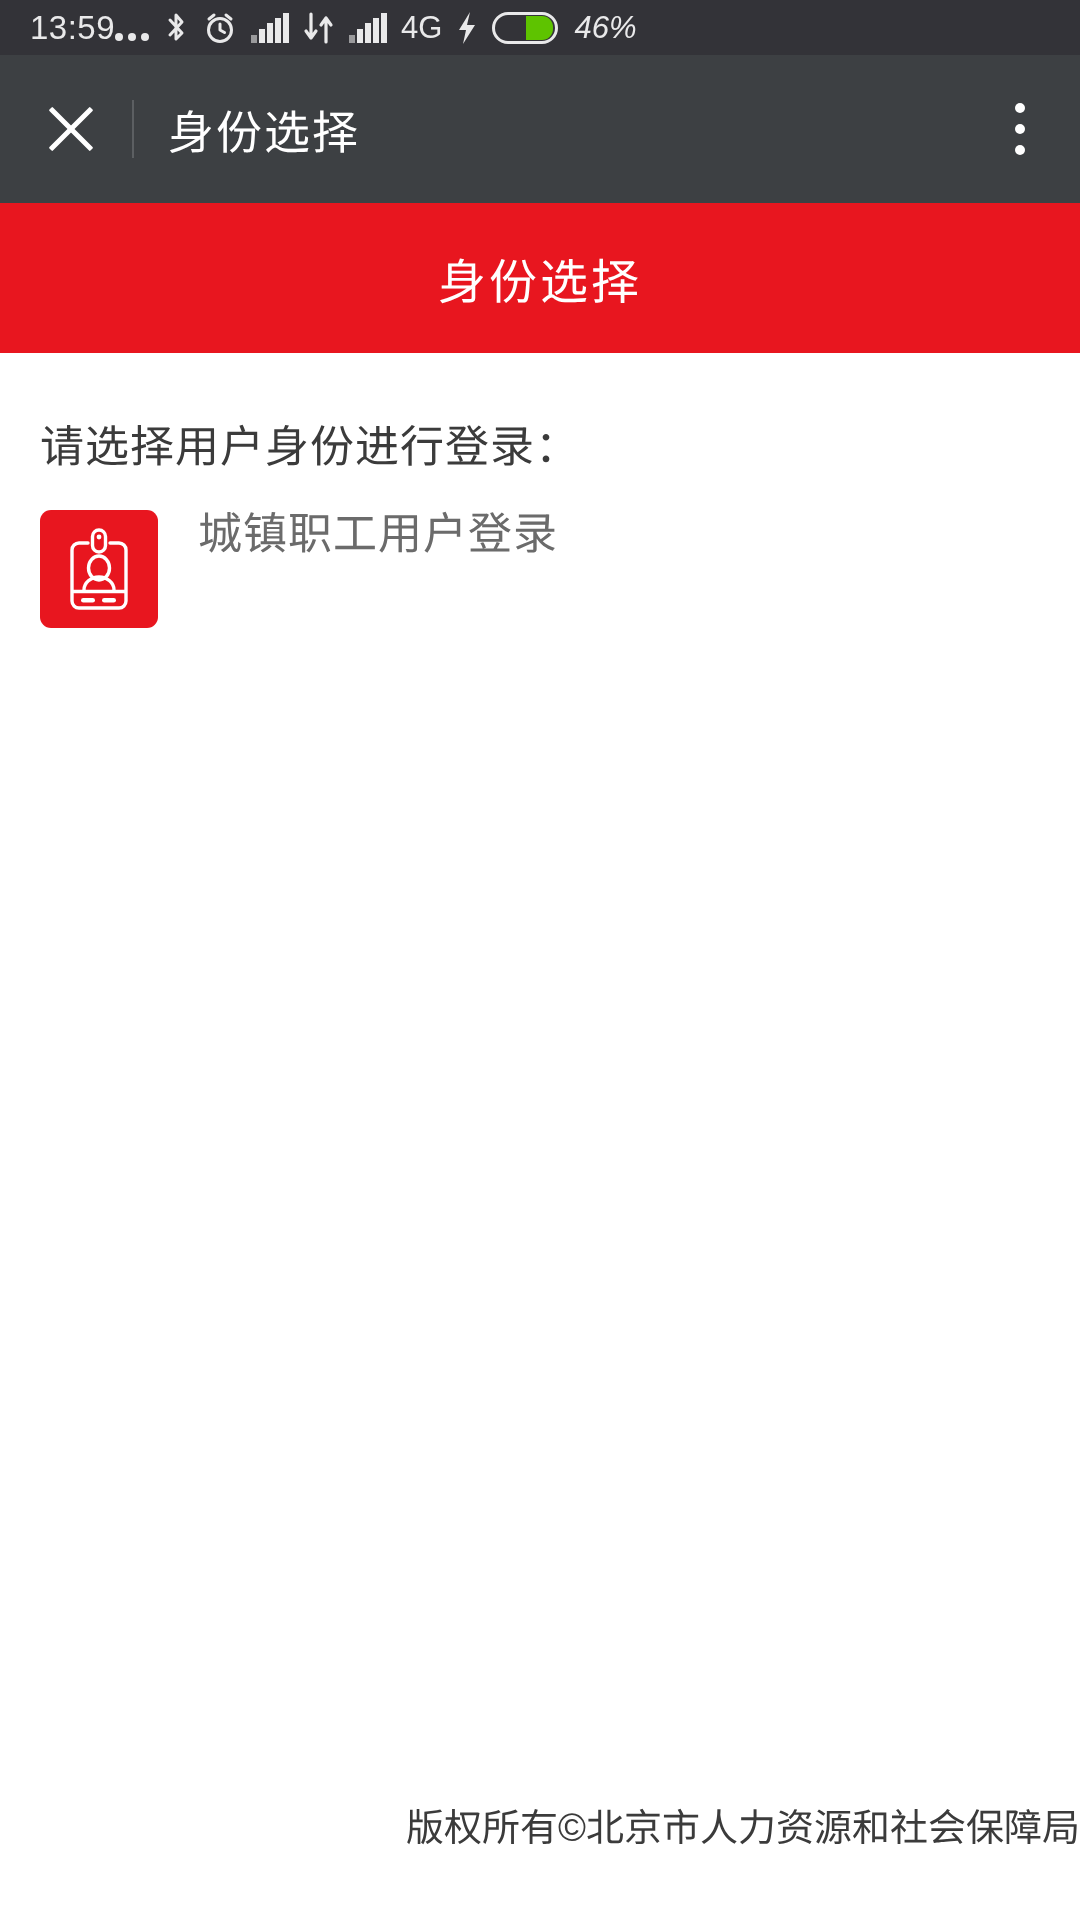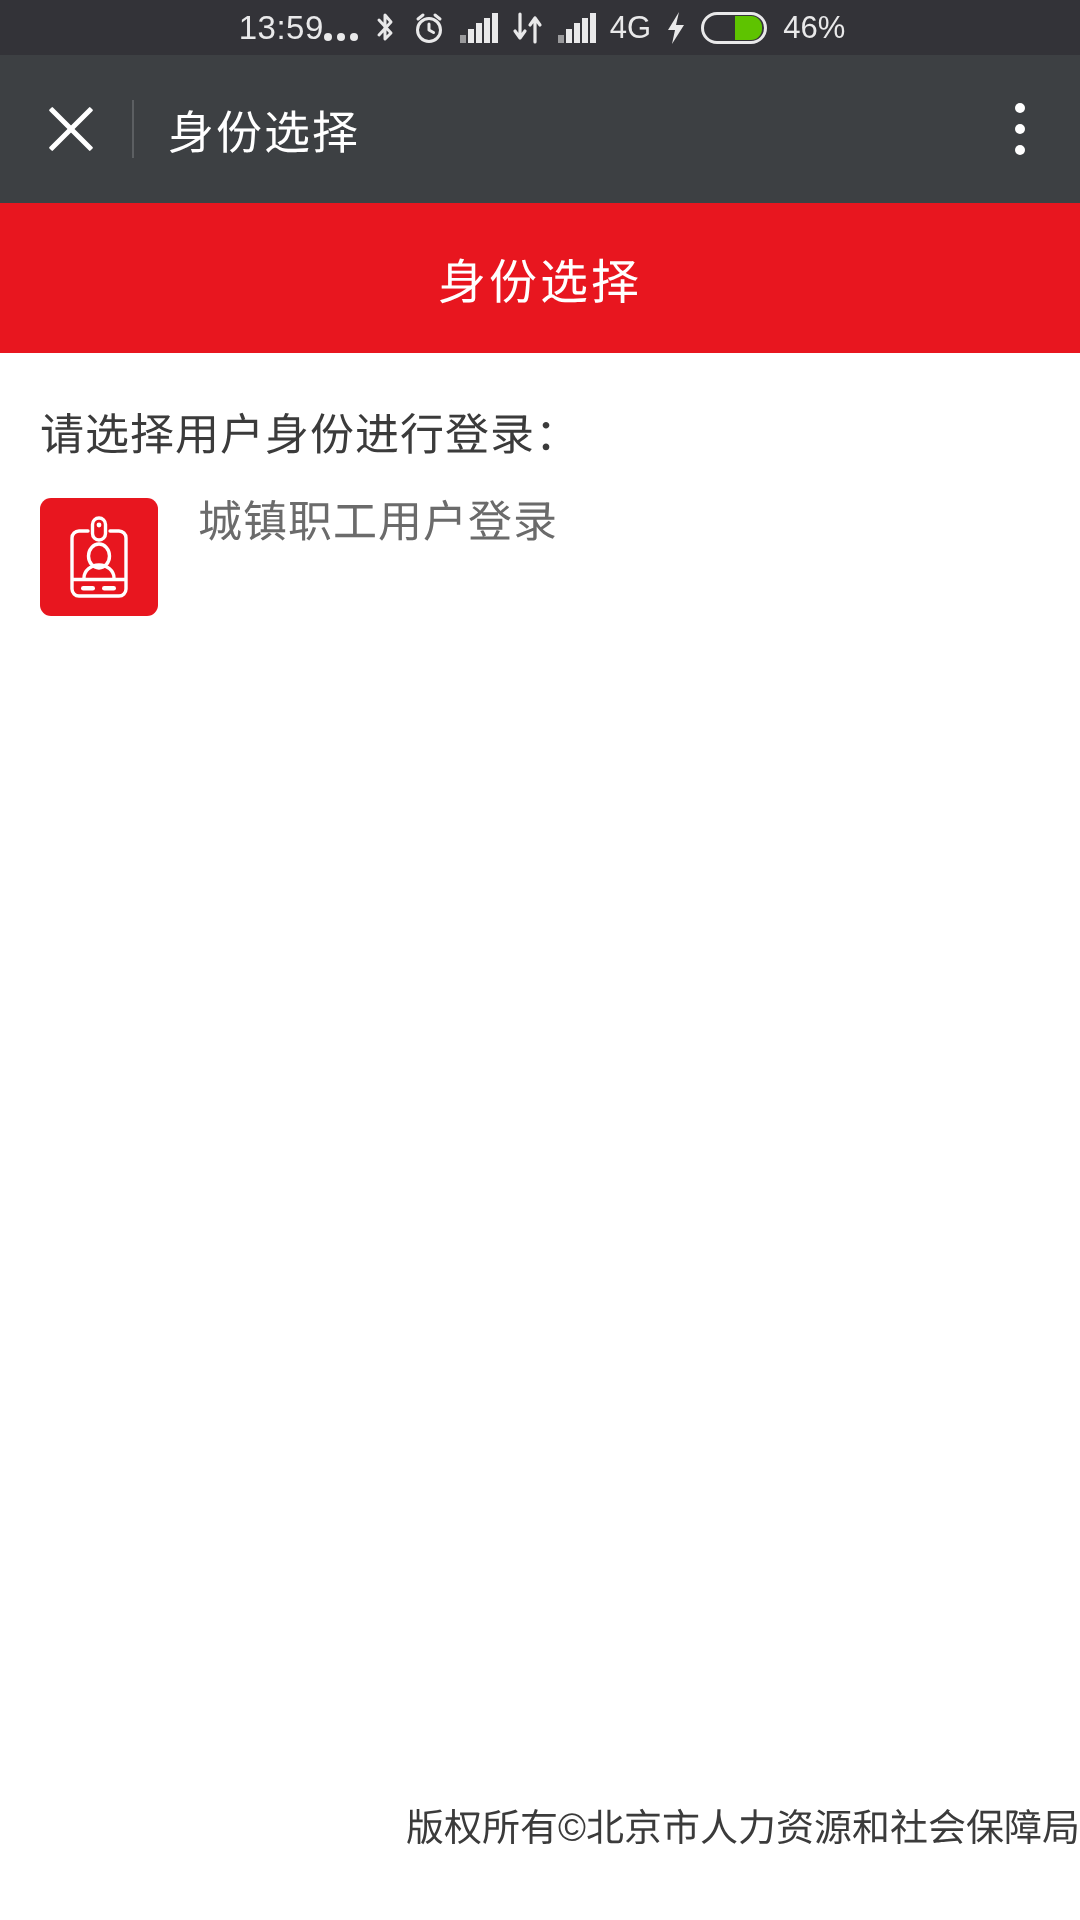--- a/index.html
+++ b/index.html
@@ -23,21 +23,21 @@
     background: #ffffff;
     position: relative;
   }
 
   
   .statusbar {
     height: 55px;
     background: #333338;
     display: flex;
     align-items: center;
-    justify-content: center;
+    justify-content: flex-start;
     padding: 0 26px 0 30px;
     box-sizing: border-box;
     color: #e9e9ea;
     flex: none;
   }
   .status-time {
     font-size: 33px;
     letter-spacing: 0.5px;
     color: #e9e9ea;
     line-height: 1;
@@ -69,20 +69,21 @@
     font-size: 31px;
     color: #e9e9ea;
     line-height: 1;
     letter-spacing: 0px;
   }
   .status-batt-pct {
     font-size: 31px;
     color: #e9e9ea;
     line-height: 1;
     margin-left: 2px;
+    font-style: italic;
   }
 
   
   .titlebar {
     height: 148px;
     background: #3d4043;
     display: flex;
     align-items: center;
     position: relative;
     flex: none;
@@ -157,21 +158,21 @@
     font-size: 48px;
     color: #ffffff;
     letter-spacing: 3px;
     font-weight: 400;
   }
 
   
   .content {
     flex: 1 1 auto;
     background: #ffffff;
-    padding: 0 40px;
+    padding: 12px 40px;
     box-sizing: border-box;
     position: relative;
   }
   .prompt {
     font-size: 44px;
     color: #3b3b3b;
     margin: 56px 0 0 0;
     letter-spacing: 1px;
     line-height: 1.2;
   }

